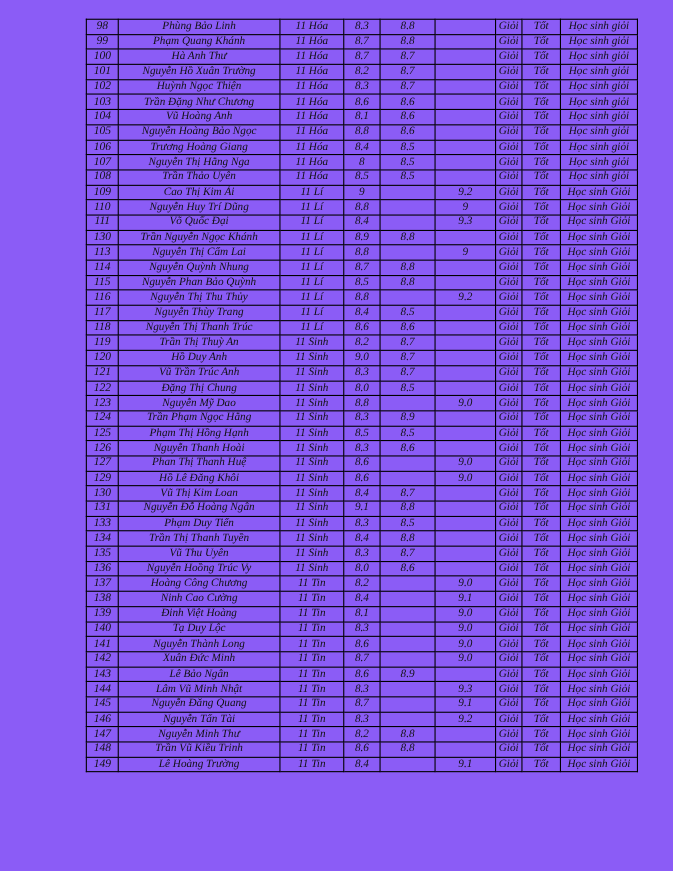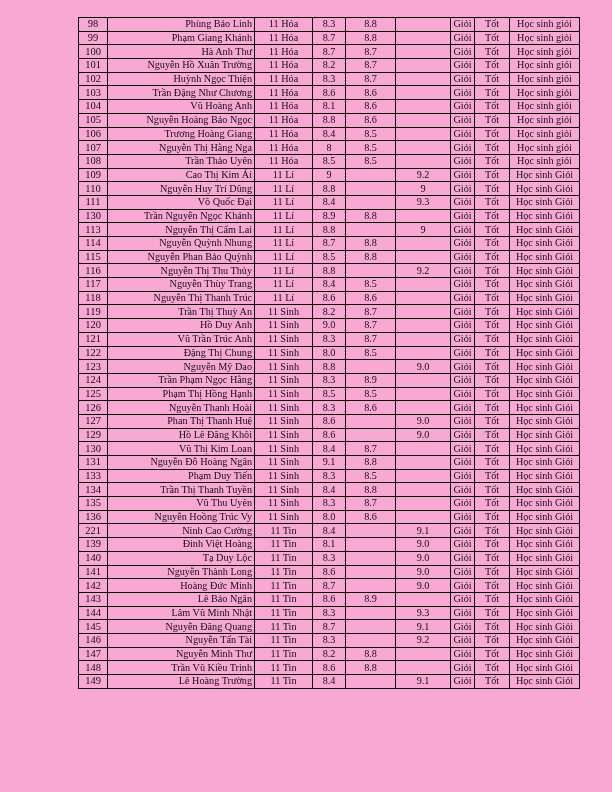--- a/index.html
+++ b/index.html
@@ -1,17 +1,17 @@
 <!DOCTYPE html>
 <html><head>
 <meta charset="utf-8">
 <style>
   html, body { margin: 0; padding: 0; background: #ffffff; }
   body { width: 612px; height: 792px; position: relative; overflow: hidden; }
-  .page { position: absolute; left: 0; top: 0; width: 612px; height: 792px; background: #f9a8d4; }
+  .page { position: absolute; left: 0; top: 0; width: 612px; height: 792px; background: #8b5cf6; font-style: italic; }
   table.grades {
     position: absolute;
     left: 78px;
     top: 17px;
     border-collapse: collapse;
     table-layout: fixed;
     width: 501px;
     font-family: "Liberation Serif", serif;
     font-size: 10.2px;
     color: #111;
@@ -27,21 +27,21 @@
   col.c-no { width: 29px; }
   col.c-name { width: 147px; }
   col.c-class { width: 58px; }
   col.c-s1 { width: 33px; }
   col.c-s2 { width: 50px; }
   col.c-s3 { width: 55px; }
   col.c-rank { width: 24px; }
   col.c-conduct { width: 35px; }
   col.c-title { width: 70px; }
   td.no { text-align: center; font-size: 10.5px; }
-  td.name { text-align: right; }
+  td.name { text-align: center; }
   td.cls, td.s1, td.s2, td.s3, td.rank, td.conduct, td.title { text-align: center; }
   td.rank { padding: 0 1px; }
   td.title { padding: 0 1px; }
 </style>
 </head>
 <body>
 
 <div class="page">
   <table class="grades">
     <colgroup>
@@ -62,21 +62,21 @@
           <td class="cls">11 Hóa</td>
           <td class="s1">8.3</td>
           <td class="s2">8.8</td>
           <td class="s3"></td>
           <td class="rank">Giỏi</td>
           <td class="conduct">Tốt</td>
           <td class="title">Học sinh giỏi</td>
         </tr>
         <tr>
           <td class="no">99</td>
-          <td class="name">Phạm Giang Khánh</td>
+          <td class="name">Phạm Quang Khánh</td>
           <td class="cls">11 Hóa</td>
           <td class="s1">8.7</td>
           <td class="s2">8.8</td>
           <td class="s3"></td>
           <td class="rank">Giỏi</td>
           <td class="conduct">Tốt</td>
           <td class="title">Học sinh giỏi</td>
         </tr>
         <tr>
           <td class="no">100</td>
@@ -457,21 +457,32 @@
           <td class="name">Nguyễn Hoồng Trúc Vy</td>
           <td class="cls">11 Sinh</td>
           <td class="s1">8.0</td>
           <td class="s2">8.6</td>
           <td class="s3"></td>
           <td class="rank">Giỏi</td>
           <td class="conduct">Tốt</td>
           <td class="title">Học sinh Giỏi</td>
         </tr>
         <tr>
-          <td class="no">221</td>
+          <td class="no">137</td>
+          <td class="name">Hoàng Công Chương</td>
+          <td class="cls">11 Tin</td>
+          <td class="s1">8.2</td>
+          <td class="s2"></td>
+          <td class="s3">9.0</td>
+          <td class="rank">Giỏi</td>
+          <td class="conduct">Tốt</td>
+          <td class="title">Học sinh Giỏi</td>
+        </tr>
+        <tr>
+          <td class="no">138</td>
           <td class="name">Ninh Cao Cường</td>
           <td class="cls">11 Tin</td>
           <td class="s1">8.4</td>
           <td class="s2"></td>
           <td class="s3">9.1</td>
           <td class="rank">Giỏi</td>
           <td class="conduct">Tốt</td>
           <td class="title">Học sinh Giỏi</td>
         </tr>
         <tr>
@@ -502,21 +513,21 @@
           <td class="cls">11 Tin</td>
           <td class="s1">8.6</td>
           <td class="s2"></td>
           <td class="s3">9.0</td>
           <td class="rank">Giỏi</td>
           <td class="conduct">Tốt</td>
           <td class="title">Học sinh Giỏi</td>
         </tr>
         <tr>
           <td class="no">142</td>
-          <td class="name">Hoàng Đức Minh</td>
+          <td class="name">Xuân Đức Minh</td>
           <td class="cls">11 Tin</td>
           <td class="s1">8.7</td>
           <td class="s2"></td>
           <td class="s3">9.0</td>
           <td class="rank">Giỏi</td>
           <td class="conduct">Tốt</td>
           <td class="title">Học sinh Giỏi</td>
         </tr>
         <tr>
           <td class="no">143</td>

